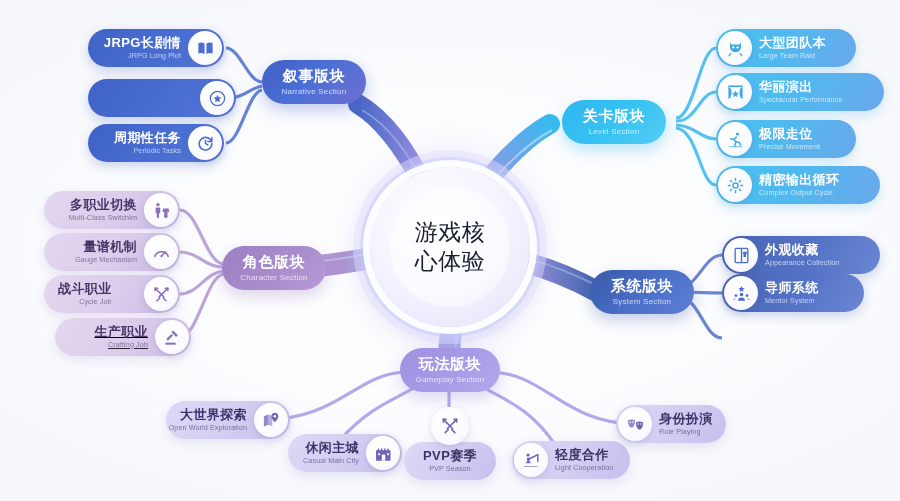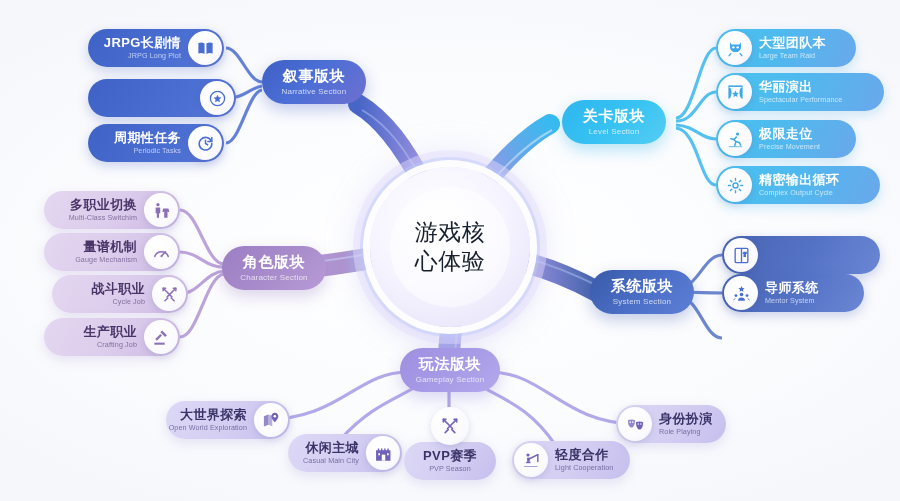--- a/index.html
+++ b/index.html
@@ -337,55 +337,59 @@
     </div>
     <div class="ibub">
       <svg width="19" height="19" viewBox="0 0 24 24" fill="none" stroke="#8b6fb8" stroke-width="1.9" stroke-linecap="round">
         <path d="M3.5 17a9 9 0 0 1 17 0"></path>
         <path d="M12 16.5l5-5.5"></path>
         <circle cx="12" cy="16.6" r="1.3" fill="#8b6fb8" stroke="none"></circle>
       </svg>
     </div>
   </div>
 
-  <div class="node leaf icon-right t-char" style="left:52px;top:275px;width:136px;">
+  <div class="node leaf icon-right t-char" style="left:44px;top:275px;width:136px;justify-content:space-between;">
     <div class="lbl">
       <span class="cn">战斗职业</span>
       <span class="en">Cycle Job</span>
     </div>
     <div class="ibub">
       <svg width="19" height="19" viewBox="0 0 24 24" fill="none" stroke="#8b6fb8" stroke-width="1.9" stroke-linecap="round">
         <path d="M4 4l11 11M20 4L9 15"></path>
         <path d="M4 4v3.2M4 4h3.2M20 4v3.2M20 4h-3.2"></path>
         <path d="M14.2 16.4l3.6 3.6M9.8 16.4l-3.6 3.6"></path>
       </svg>
     </div>
   </div>
 
-  <div class="node leaf icon-right t-char" style="left:44px;top:318px;width:136px;">
+  <div class="node leaf icon-right t-char" style="left:55px;top:318px;width:136px;text-decoration:underline;">
     <div class="lbl">
       <span class="cn">生产职业</span>
       <span class="en">Crafting Job</span>
     </div>
     <div class="ibub">
       <svg width="19" height="19" viewBox="0 0 24 24" fill="#8b6fb8">
         <path d="M12.8 3.2l6 6-2.3 2.3-6-6z"></path>
         <path d="M10.6 7.6l2 2-6.4 6.4-2-2z"></path>
         <path d="M3 18.5h13v2.6H3z"></path>
       </svg>
     </div>
   </div>
 
   <div class="node leaf icon-left t-sys" style="left:722px;top:236px;width:158px;">
     <div class="ibub">
       <svg width="19" height="19" viewBox="0 0 24 24" fill="none" stroke="#4a6ed2" stroke-width="1.7">
         <rect x="4" y="3" width="16" height="18" rx="1.5"></rect>
         <path d="M12 3v18"></path>
         <path d="M14.6 7.2h4l.6 2.4-1.2.4-.3-1v5h-3.2v-5l-.3 1-1.2-.4z" fill="#4a6ed2" stroke="none"></path>
       </svg>
+    </div>
+    <div class="lbl">
+      <span class="cn">外观收藏</span>
+      <span class="en">Appearance Collection</span>
     </div>
   </div>
 
   <div class="node leaf icon-left t-sys" style="left:722px;top:274px;width:142px;">
     <div class="ibub">
       <svg width="19" height="19" viewBox="0 0 24 24" fill="#4a6ed2">
         <path d="M12 2.6l1.2 2.4 2.6.4-1.9 1.8.5 2.6L12 8.6l-2.4 1.2.5-2.6L8.2 5.4l2.6-.4z"></path>
         <circle cx="12" cy="13.2" r="2.3"></circle>
         <path d="M7.6 21c0-2.4 2-4 4.4-4s4.4 1.6 4.4 4z"></path>
         <circle cx="5" cy="14.6" r="1.8"></circle>

